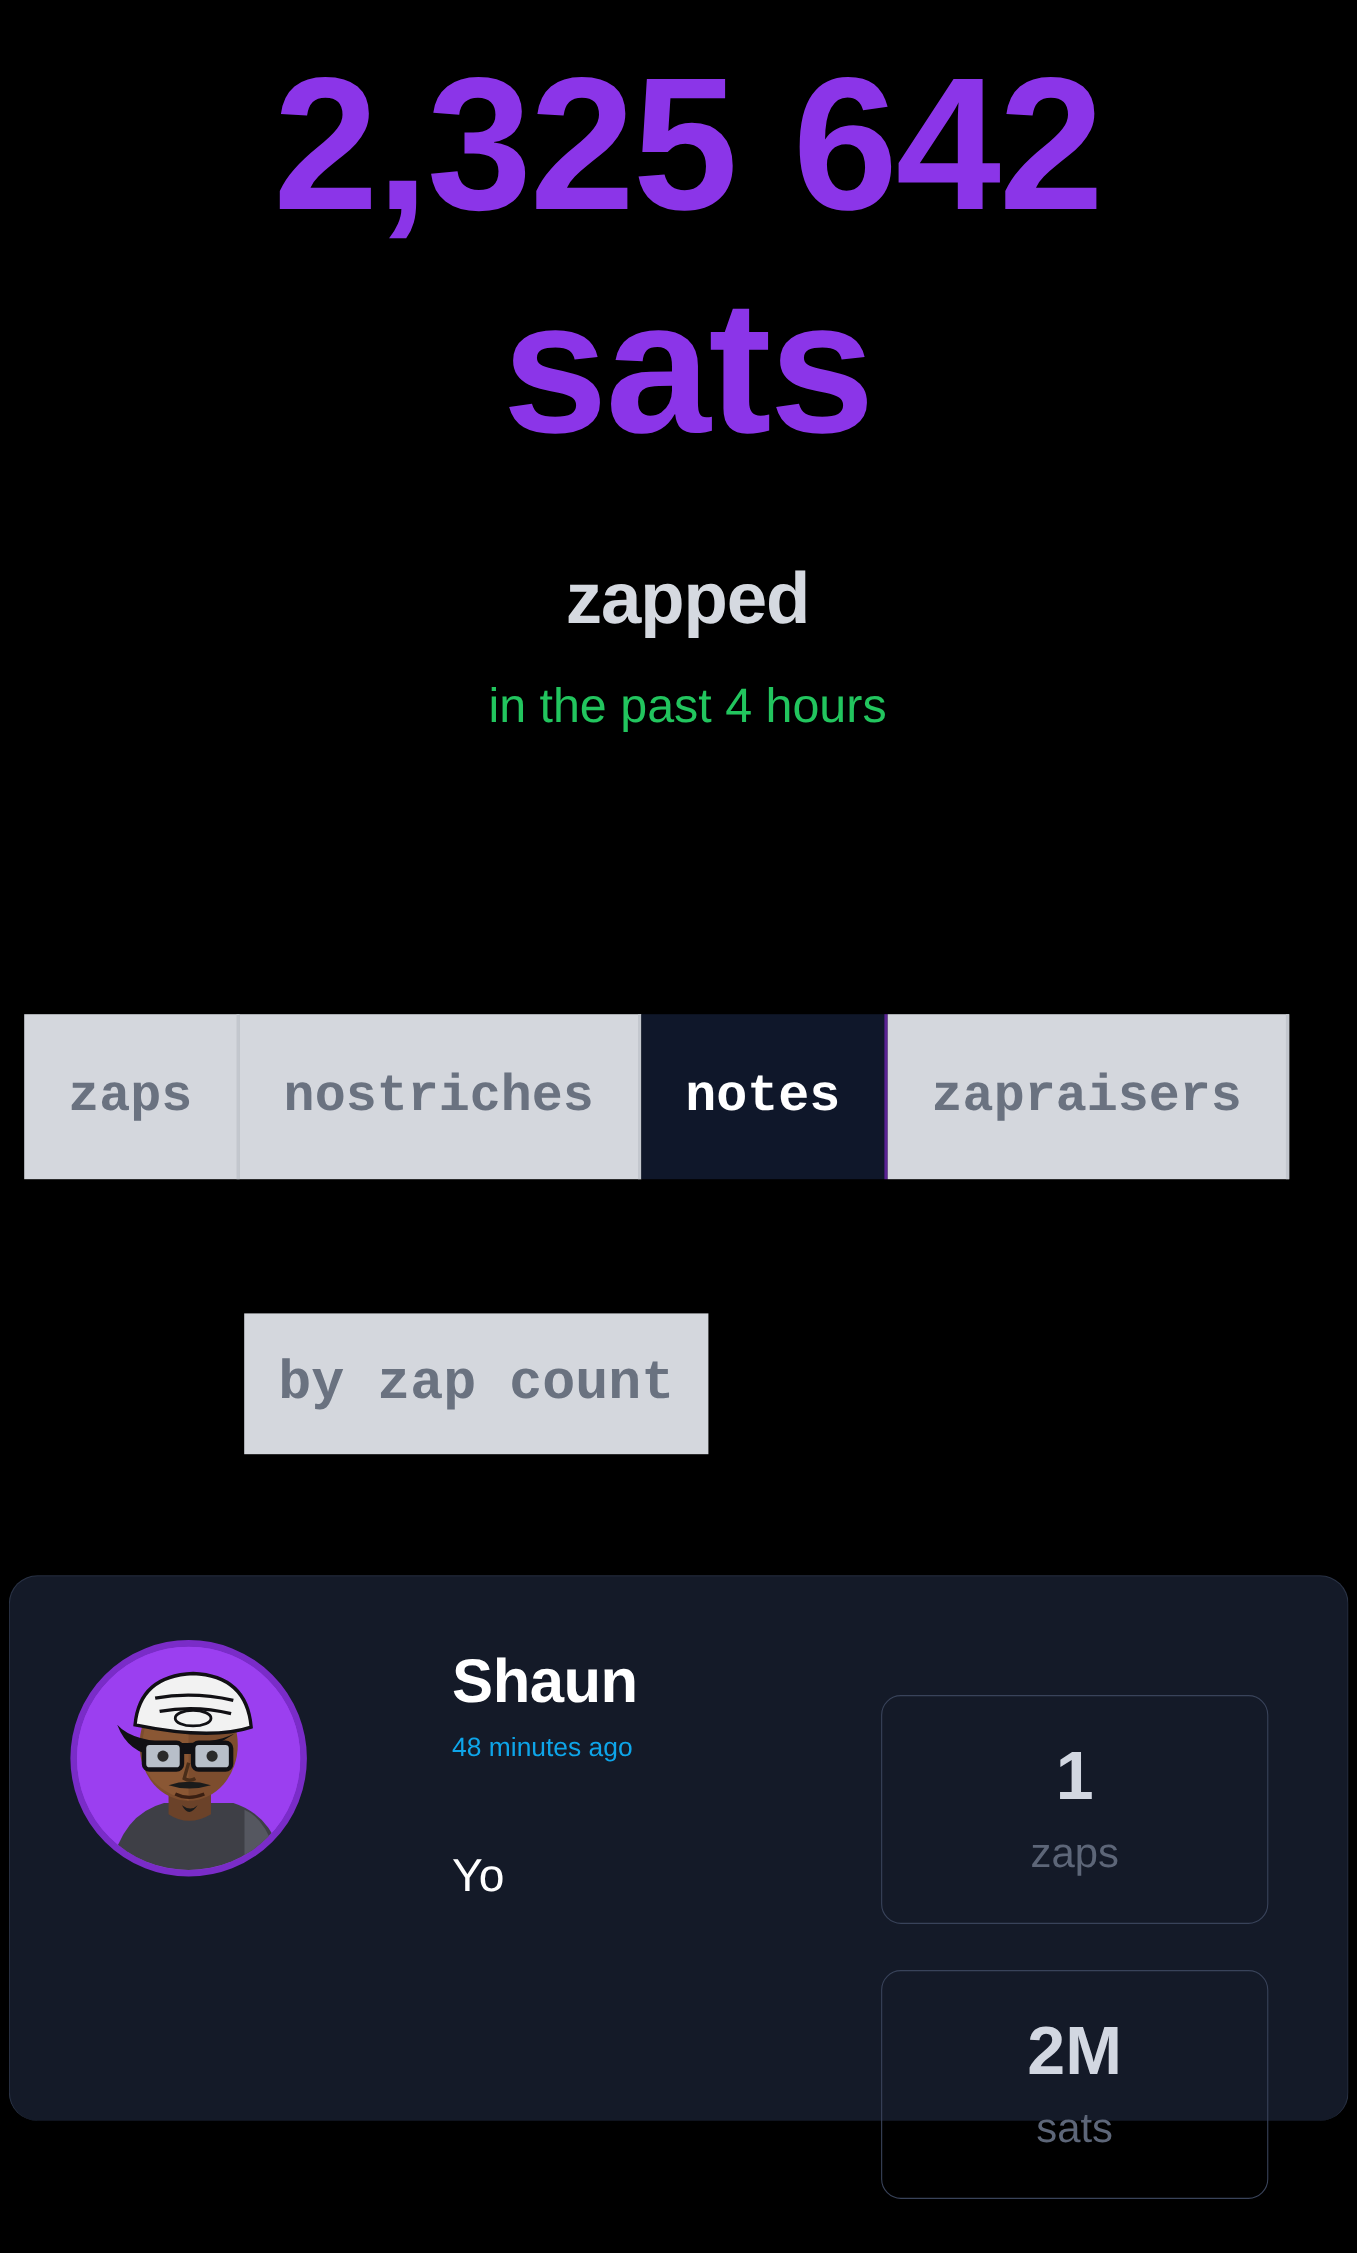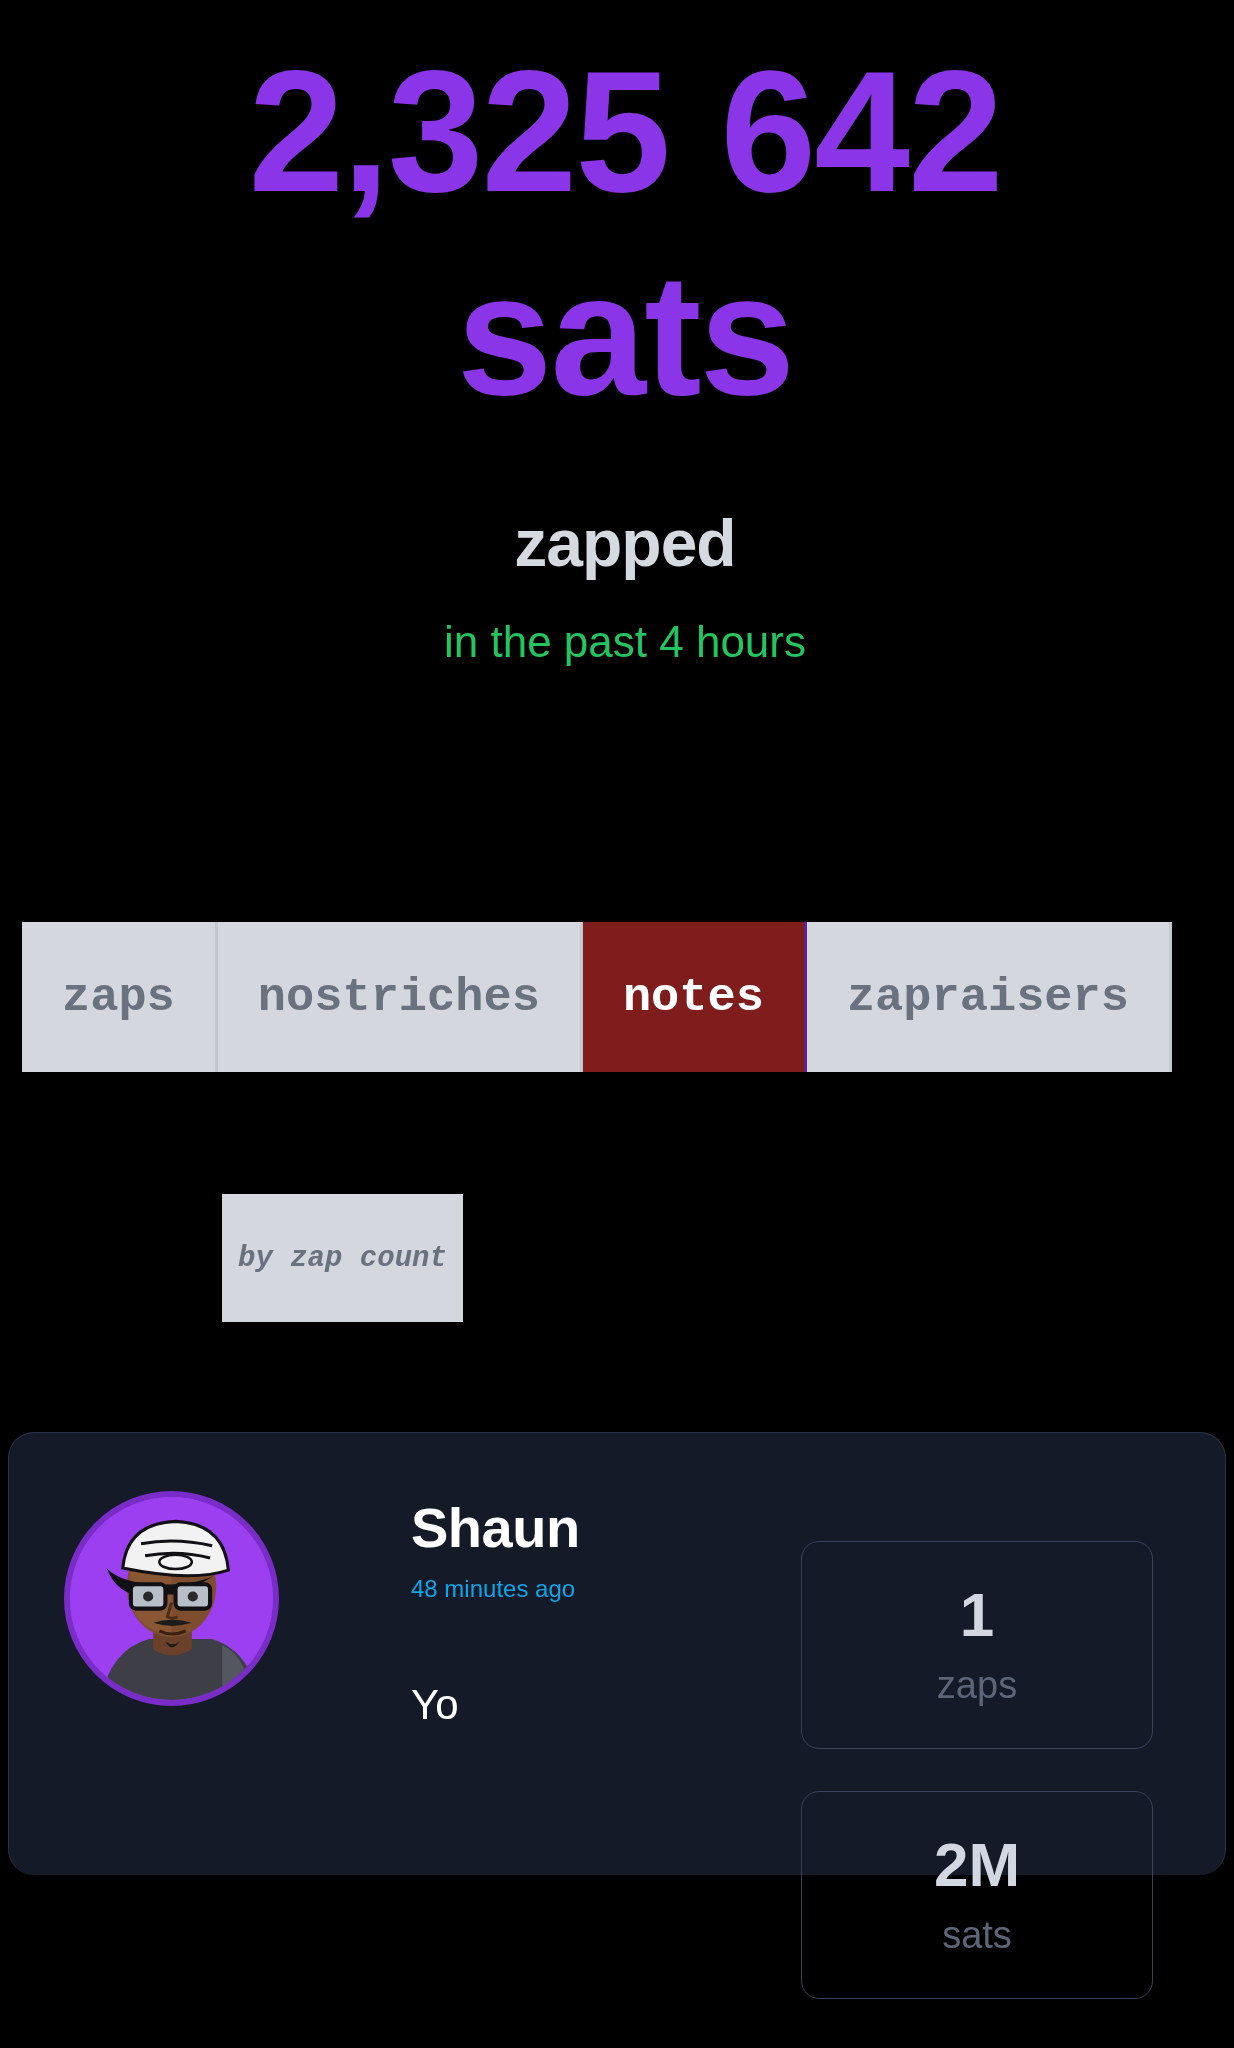--- a/index.html
+++ b/index.html
@@ -70,63 +70,62 @@
     display: flex;
     align-items: center;
     justify-content: center;
     padding: 0 40px;
     border-right: 3px solid #c3c7ce;
     white-space: nowrap;
     flex: 0 0 auto;
   }
 
   .tab.active {
-    background: #7f1d1d;
+    background: #0f172a;
     color: #ffffff;
     border-right-color: #5a2293;
   }
 
   
   .sort-toggle {
     position: absolute;
     top: 1194px;
     left: 222px;
     display: flex;
     height: 128px;
   }
 
   .sort-btn {
     font-family: "Liberation Mono", monospace;
-    font-size: 29px;
+    font-size: 50px;
     font-weight: 700;
     display: flex;
     align-items: center;
     justify-content: center;
-    padding: 0 16px;
+    padding: 0 31px;
     white-space: nowrap;
-    font-style: italic;
   }
 
   .sort-btn.inactive {
     background: #d4d7dd;
     color: #6a7280;
   }
 
   .sort-btn.active {
     background: #5a2293;
     color: #ffffff;
   }
 
   
   .note-card {
     position: absolute;
     top: 1432px;
     left: 8px;
     width: 1218px;
-    height: 443px;
+    height: 496px;
     background: #141a28;
     border: 1px solid #2a3346;
     border-radius: 26px;
     border-bottom: none;
     padding-left: 30px;
   }
 
   .avatar {
     position: absolute;
     top: 58px;

